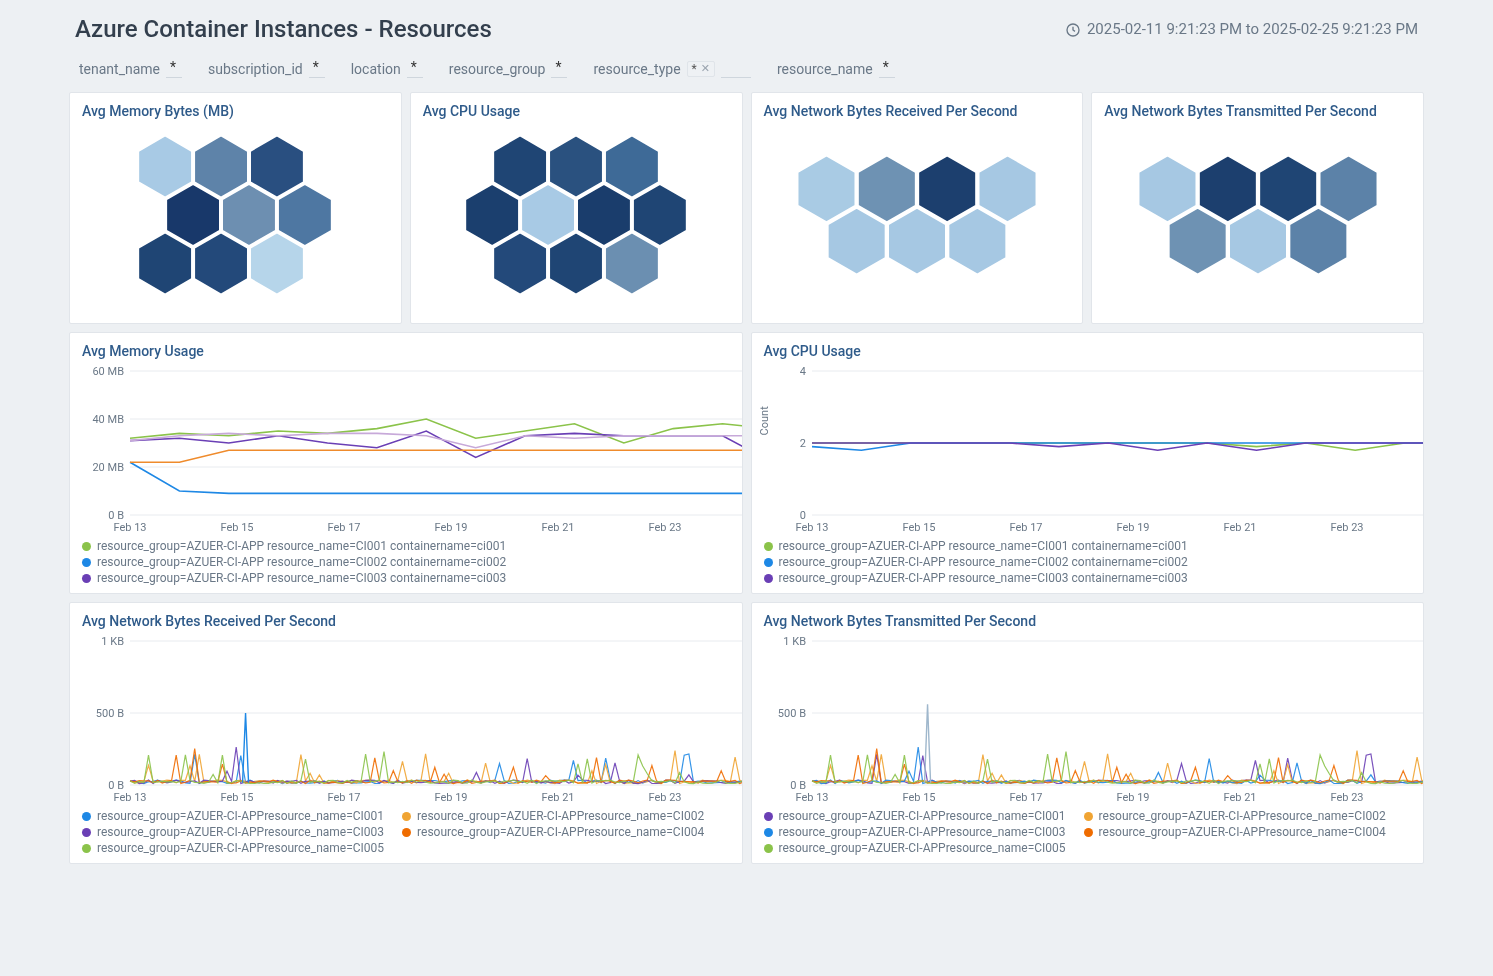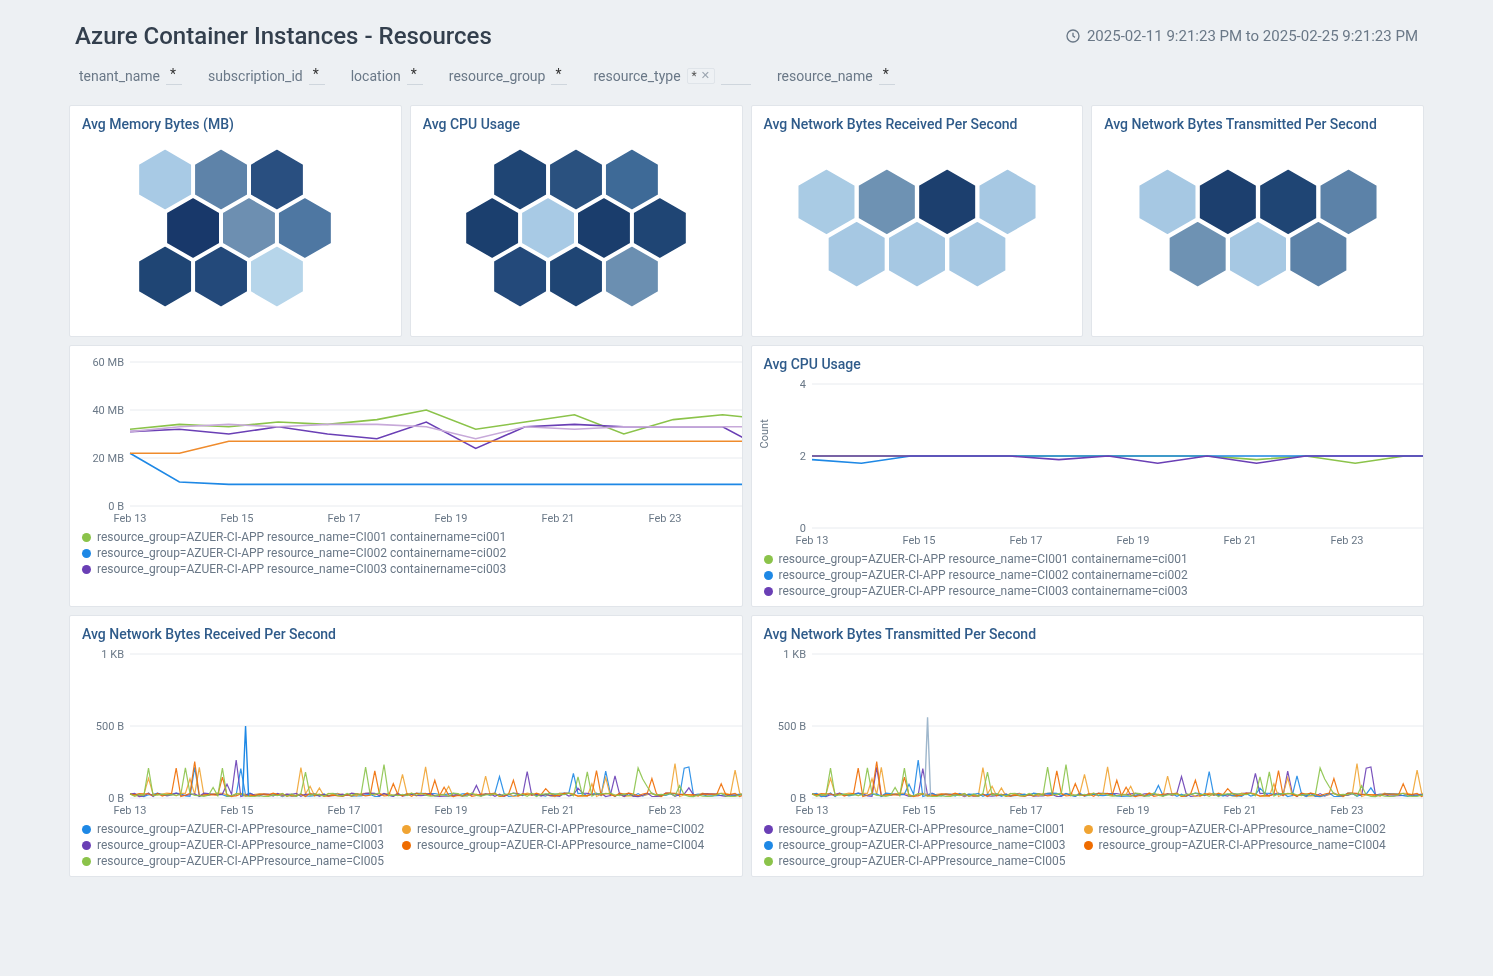--- a/index.html
+++ b/index.html
@@ -8,25 +8,25 @@
     --border:#e1e5ea;
     --text:#3b4a5a;
     --muted:#6a7887;
     --title:#2f5b8a;
     --link:#386a9b;
     --grid:#e8ebef;
     --axis:#9aa4af;
   }
   *{box-sizing:border-box;}
   html,body{margin:0;padding:0;background:var(--bg);font-family:-apple-system,BlinkMacSystemFont,"Segoe UI",Roboto,Helvetica,Arial,sans-serif;color:var(--text);}
-  .page{width:1371px;margin:8px auto;padding:8px;}
+  .page{width:1371px;margin:1px auto;padding:8px;}
   .header{display:flex;align-items:center;justify-content:space-between;padding:6px 6px 10px 6px;}
   .header h1{margin:0;font-size:24px;font-weight:500;color:#333f4d;}
-  .time{display:flex;align-items:center;gap:6px;color:var(--muted);font-size:15px;}
-  .filters{display:flex;flex-wrap:wrap;gap:26px;padding:6px 10px 20px 10px;background:var(--bg);}
+  .time{display:flex;align-items:flex-end;gap:6px;color:var(--muted);font-size:15px;}
+  .filters{display:flex;flex-wrap:wrap;gap:26px;padding:6px 10px 14px 10px;background:var(--bg);}
   .filter{display:flex;align-items:center;gap:6px;font-size:14px;color:var(--muted);}
   .filter .val{border-bottom:1px solid #cfd6dd;padding:0 4px 2px 4px;min-width:16px;color:#333;}
   .filter .chip{background:#eef1f4;border:1px solid #dfe4e9;border-radius:2px;padding:0 4px;display:inline-flex;align-items:center;gap:4px;color:#555;font-size:12px;}
   .filter .x{color:#9aa4af;font-size:11px;}
   .grid4{display:grid;grid-template-columns:repeat(4,1fr);gap:8px;}
   .grid2{display:grid;grid-template-columns:repeat(2,1fr);gap:8px;margin-top:8px;}
   .panel{background:var(--panel);border:1px solid var(--border);border-radius:2px;padding:10px 12px 8px 12px;position:relative;overflow:hidden;}
   .panel.hex{height:232px;}
   .panel.chart{height:262px;}
   .panel h3{margin:0 0 6px 0;font-size:14px;font-weight:500;color:var(--title);}
@@ -143,20 +143,21 @@
             <path d="M85.10 64.50L85.10 93.50L59.98 108.00L34.87 93.50L34.87 64.50L59.98 50.00Z" fill="#6e92b3" stroke="#fff" stroke-width="2"></path>
             <path d="M137.06 64.50L137.06 93.50L111.94 108.00L86.83 93.50L86.83 64.50L111.94 50.00Z" fill="#a6c8e3" stroke="#fff" stroke-width="2"></path>
             <path d="M189.02 64.50L189.02 93.50L163.90 108.00L138.79 93.50L138.79 64.50L163.90 50.00Z" fill="#5c82a8" stroke="#fff" stroke-width="2"></path>
           </svg>
         </div>
       </div>
     </div>
 
   <div class="grid2" id="chartrow1">
       <div class="panel chart">
+        <h3>Avg Memory Usage</h3>
         <div class="chartbox">
           <svg viewBox="0 0 700 170" width="700" height="170">
             <line x1="48" x2="690" y1="150" y2="150" stroke="var(--grid)"></line>
             <text x="42" y="154" text-anchor="end" font-size="11" fill="var(--muted)">0 B</text>
             <line x1="48" x2="690" y1="102" y2="102" stroke="var(--grid)"></line>
             <text x="42" y="106" text-anchor="end" font-size="11" fill="var(--muted)">20 MB</text>
             <line x1="48" x2="690" y1="54" y2="54" stroke="var(--grid)"></line>
             <text x="42" y="58" text-anchor="end" font-size="11" fill="var(--muted)">40 MB</text>
             <line x1="48" x2="690" y1="6" y2="6" stroke="var(--grid)"></line>
             <text x="42" y="10" text-anchor="end" font-size="11" fill="var(--muted)">60 MB</text>

